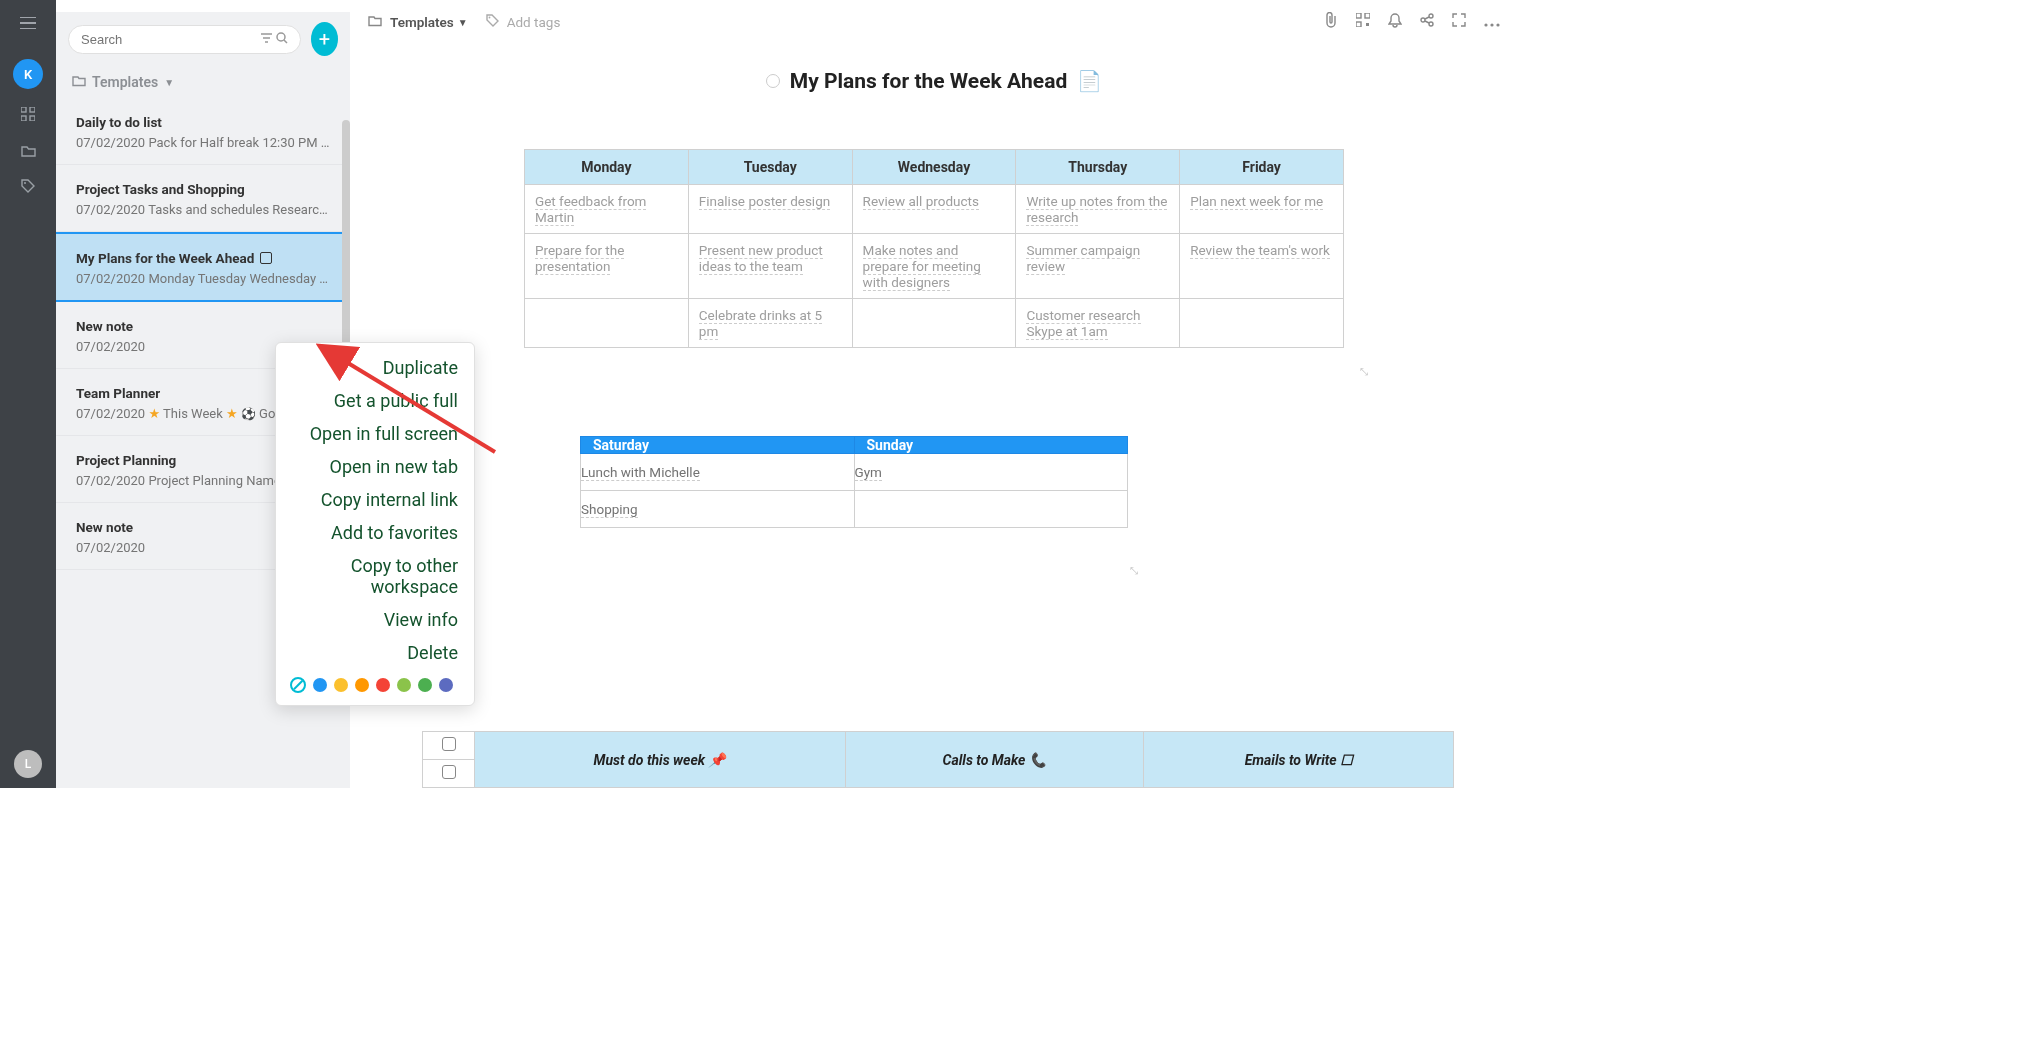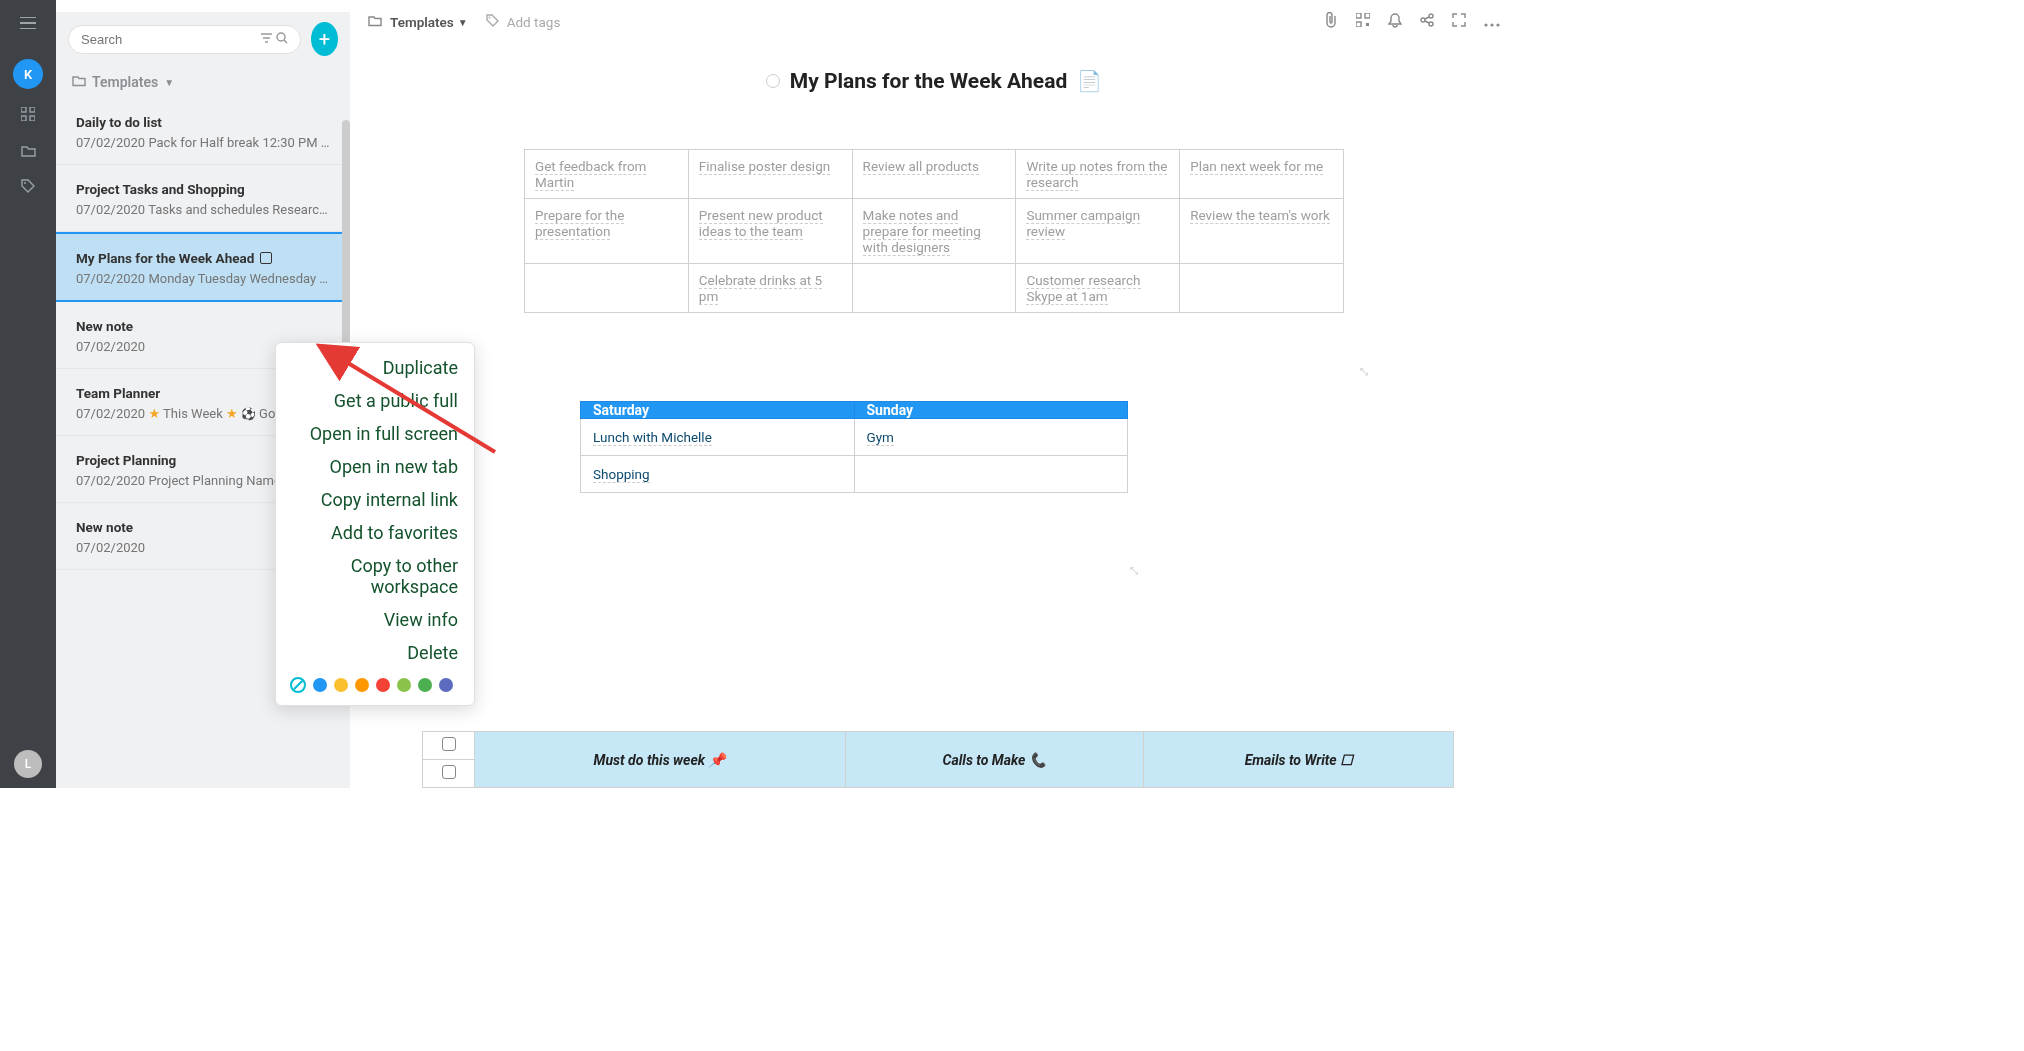--- a/index.html
+++ b/index.html
@@ -45,21 +45,21 @@
 .circle-bullet { width: 14px; height: 14px; border: 1.5px solid #ccc; border-radius: 50%; }
 .doc-emoji { font-size: 20px; filter: grayscale(0.3); }
 
 .week-table { margin: 56px auto 0 auto; border-collapse: collapse; width: 820px; }
 .week-table th { background: #c6e7f6; color: #333; font-size: 14px; font-weight: 700; padding: 9px 6px; border: 1px solid #d0d0d0; }
 .week-table td { border: 1px solid #d0d0d0; padding: 8px 10px; font-size: 13.5px; color: #9e9e9e; vertical-align: top; width: 20%; }
 .week-table td span { border-bottom: 1px dashed #ccc; }
 
 .weekend-table { margin: 88px 0 0 230px; border-collapse: collapse; width: 548px; }
 .weekend-table th { background: #2196f3; color: #fff; font-size: 14px; font-weight: 700; padding: 0 12px; text-align: left; border: 1px solid #1e88e5; width: 50%; }
-.weekend-table td { border: 1px solid #d0d0d0; padding: 10px 12px; font-size: 13.5px; color: #0c4a6e; }
+.weekend-table td { border: 1px solid #d0d0d0; padding: 10px 0; font-size: 13.5px; color: #737373; }
 .weekend-table td span { border-bottom: 1px dashed #ccc; }
 
 .bottom-wrap { position: absolute; bottom: 0; left: 72px; right: 64px; }
 .bottom-table { border-collapse: collapse; width: 100%; }
 .bottom-table td.cb { width: 52px; border: 1px solid #d0d0d0; text-align: center; padding: 4px; }
 .cb-box { width: 14px; height: 14px; border: 1.5px solid #888; border-radius: 3px; display: inline-block; }
 .bottom-table th { background: #c6e7f6; border: 1px solid #d0d0d0; font-style: italic; font-weight: 700; font-size: 14px; padding: 7px; color: #222; text-align: center; }
 
 .resize-handle { position: absolute; width: 10px; height: 10px; color: #bbb; font-size: 10px; }
 
@@ -225,20 +225,27 @@
   </div>
 
   <div class="page-title">
     <span class="circle-bullet"></span>
     <span>My Plans for the Week Ahead</span>
     <span class="doc-emoji">📄</span>
   </div>
 
   <table class="week-table">
     <tbody>
+        <tr>
+      <th>Monday</th>
+      <th>Tuesday</th>
+      <th>Wednesday</th>
+      <th>Thursday</th>
+      <th>Friday</th>
+    </tr>
     <tr>
       <td><span>Get feedback from Martin</span></td>
       <td><span>Finalise poster design</span></td>
       <td><span>Review all products</span></td>
       <td><span>Write up notes from the research</span></td>
       <td><span>Plan next week for me</span></td>
     </tr>
     <tr>
       <td><span>Prepare for the presentation</span></td>
       <td><span>Present new product ideas to the team</span></td>

